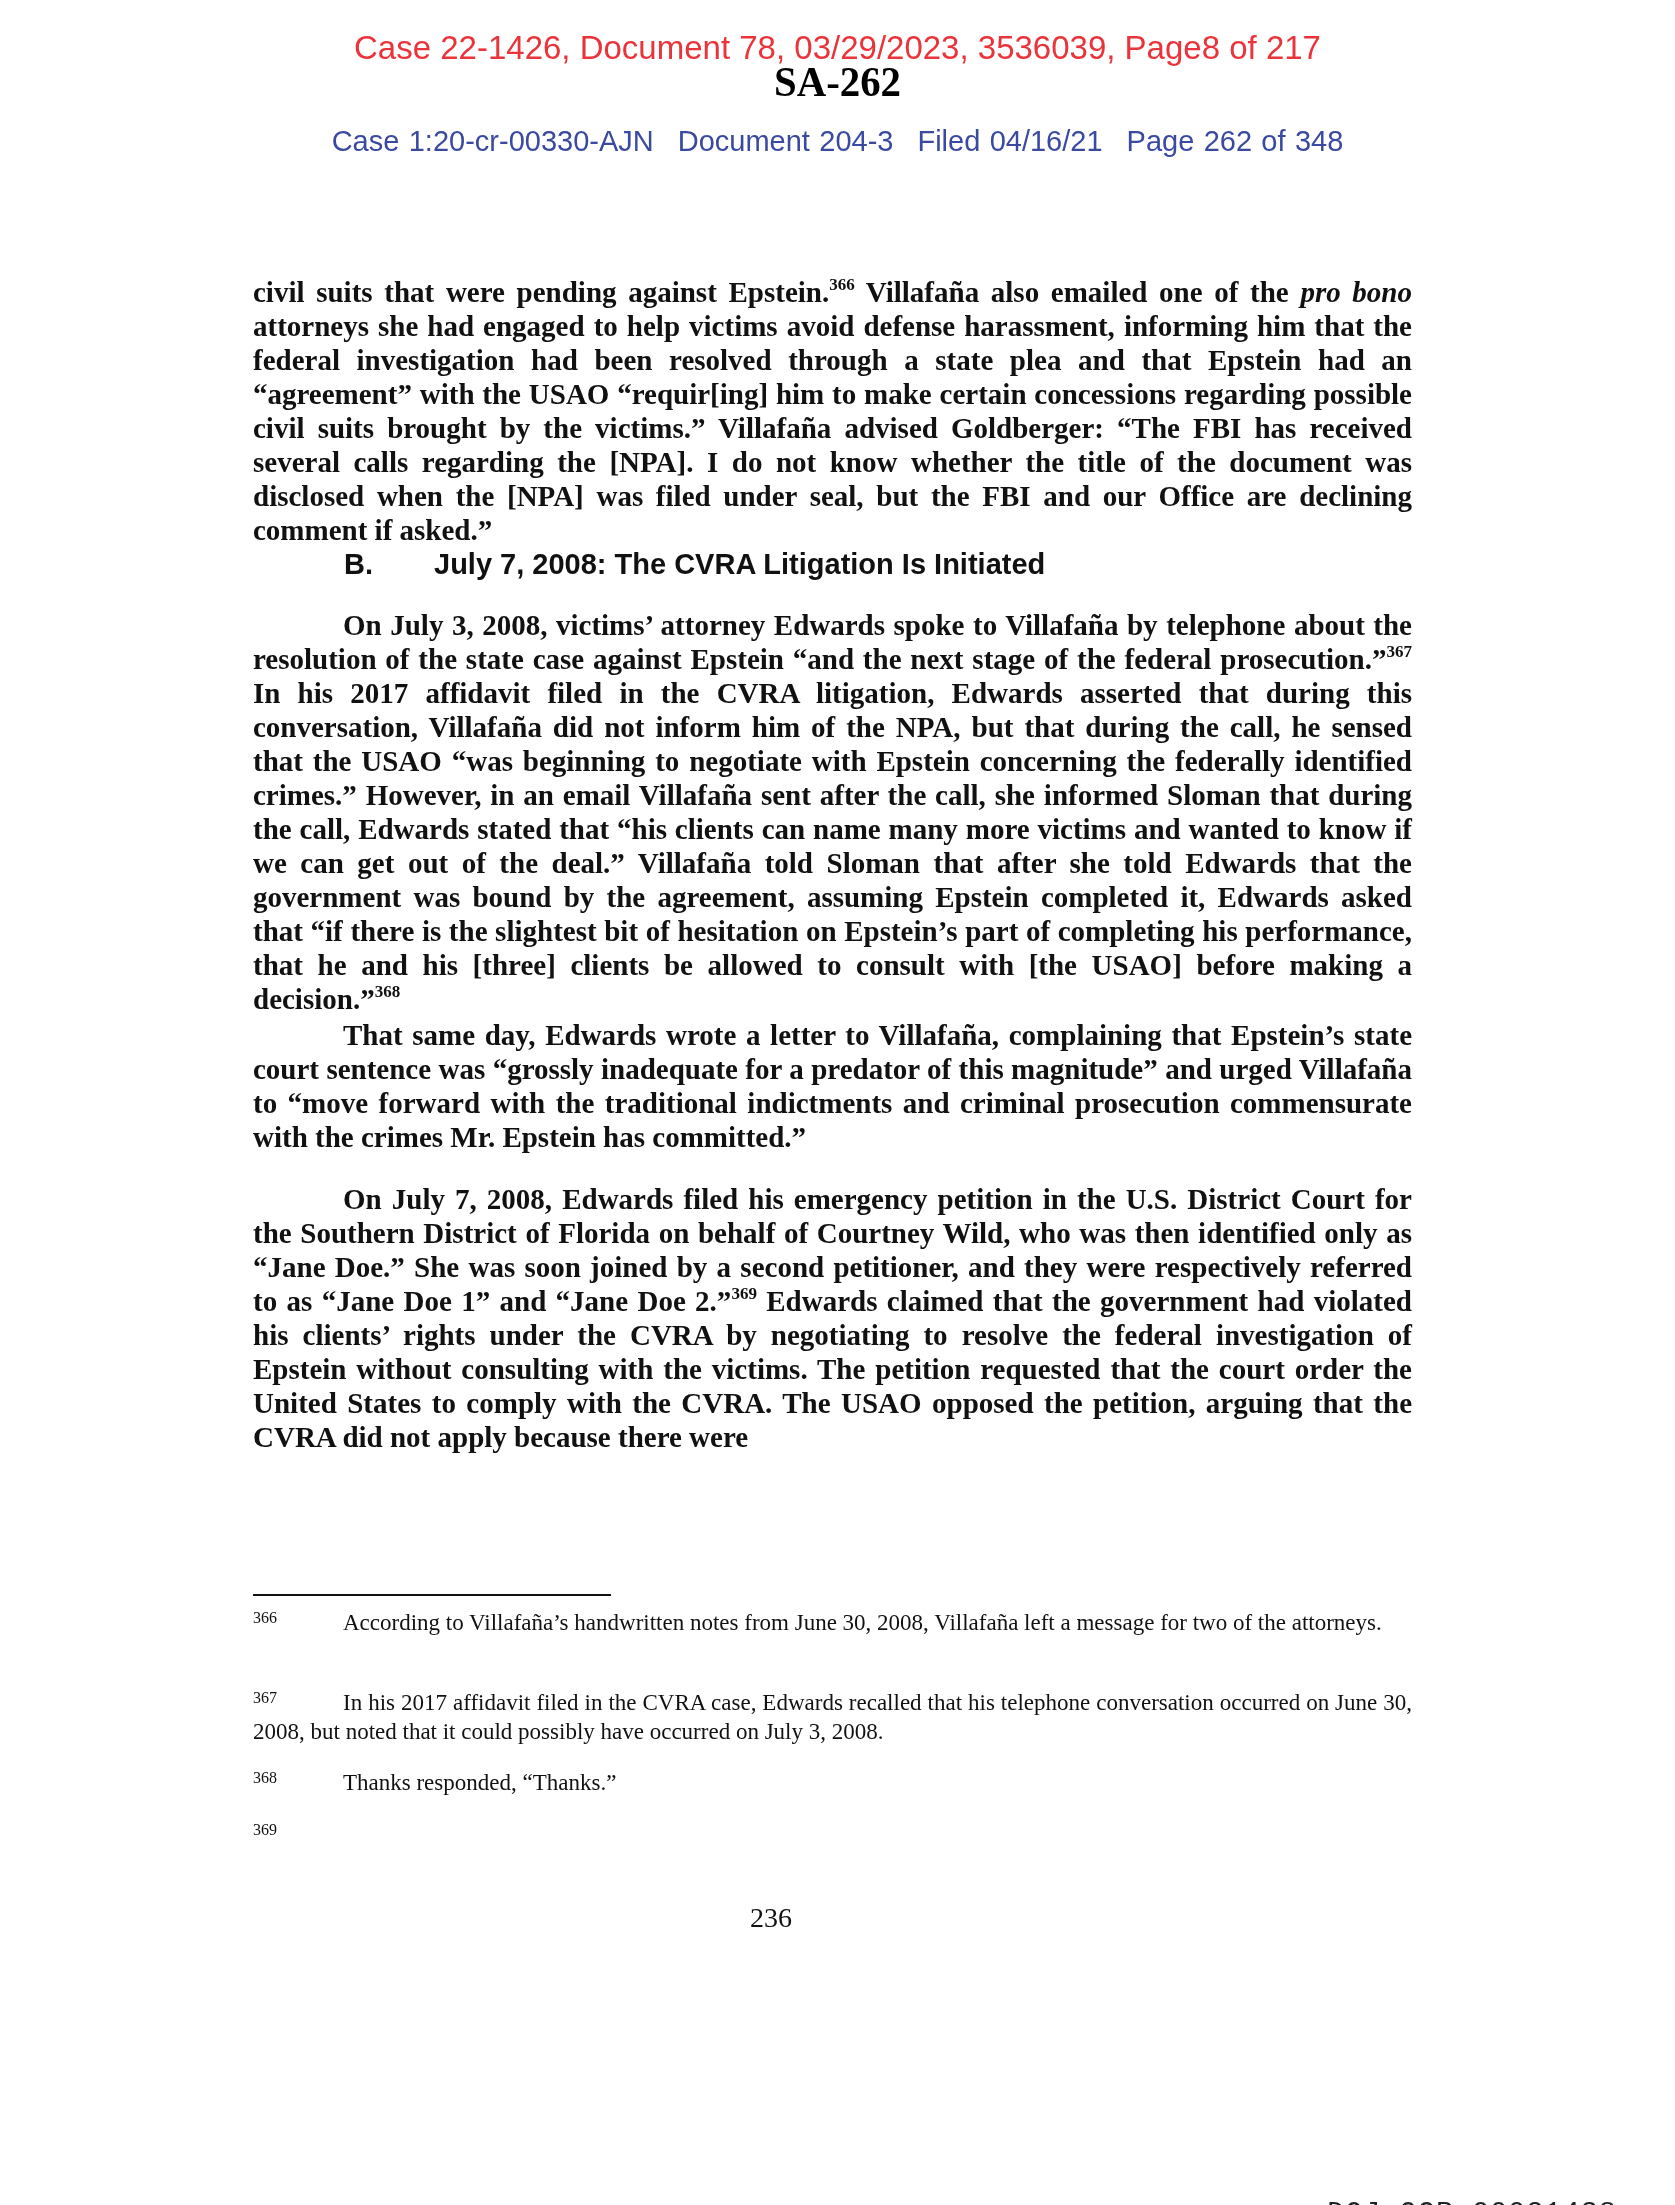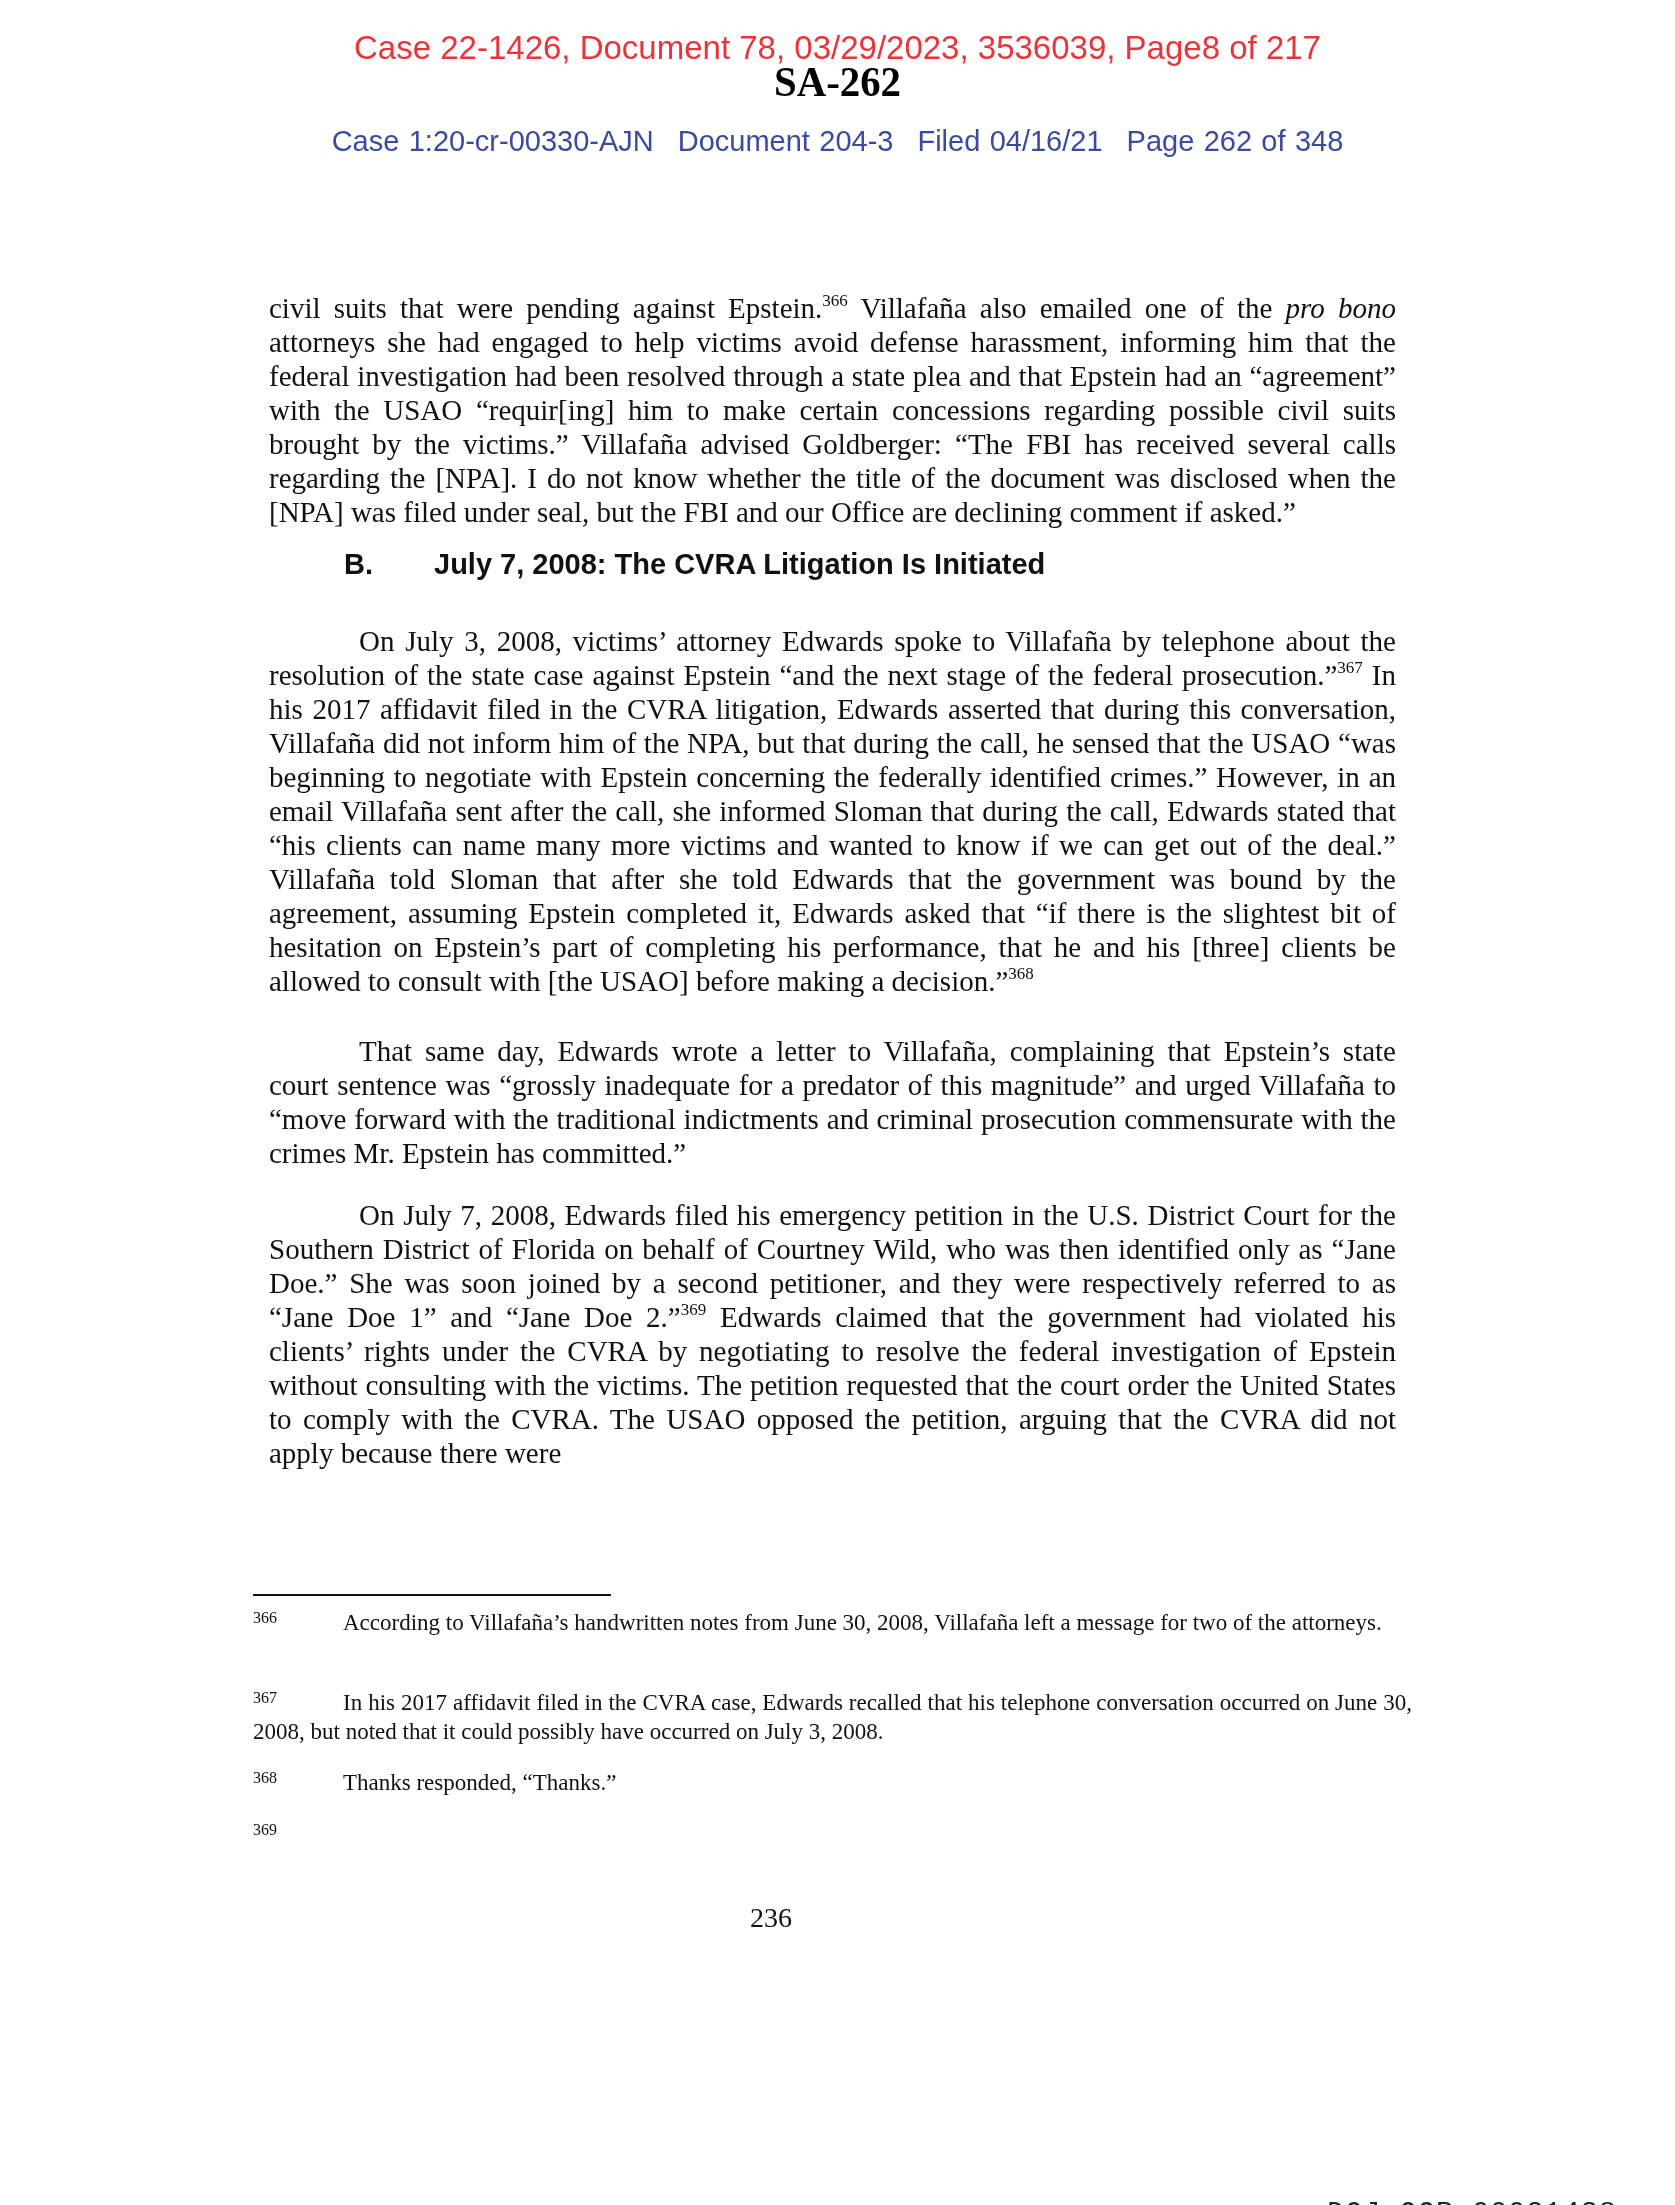--- a/index.html
+++ b/index.html
@@ -17,21 +17,21 @@
     position: absolute; left: 0; width: 1675px; top: 124px; text-align: center;
     font-family: "Liberation Sans", sans-serif; font-size: 29px; color: #3a4aa0; line-height: 35px;
     word-spacing: 1.3px;
   }
   .stamp-case span { margin: 16px 12px; }
   .body-text {
     position: absolute; left: 253px; width: 1159px;
     font-family: "Liberation Serif", serif; font-size: 29px; line-height: 34px; color: #111;
     text-align: justify;
   }
-  .body-text p { margin: 16px; }
+  .body-text p { margin: 0; font-weight: bold; }
   .indent { text-indent: 90px; }
   sup { font-size: 17px; line-height: 0; vertical-align: 12px; }
   .heading {
     position: absolute; left: 344px; top: 547px;
     font-family: Liberation Sans, sans-serif; font-weight: bold; font-size: 29px; color: #111; line-height: 34px;
   }
   .heading .letter { display: inline-block; width: 90px; }
   .rule { position: absolute; left: 253px; top: 1594px; width: 358px; height: 2px; background: #111; }
   .footnotes {
     position: absolute; left: 253px; width: 1159px;

